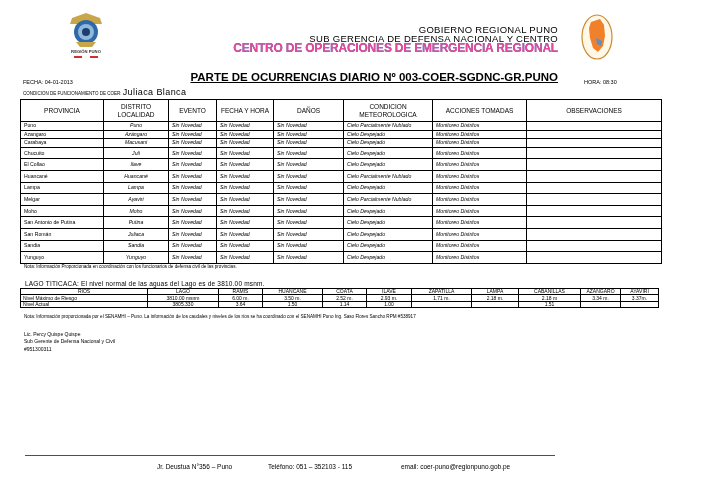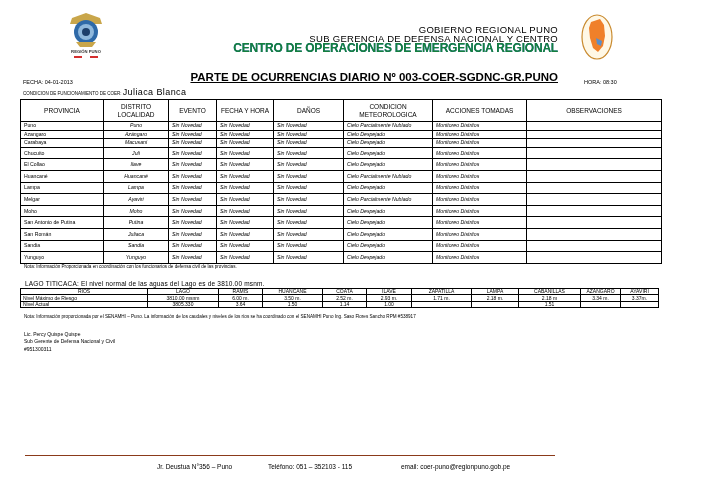--- a/index.html
+++ b/index.html
@@ -5,21 +5,21 @@
   * { box-sizing: border-box; margin: 0; padding: 0; }
   html, body { width: 702px; height: 496px; background: #ffffff; overflow: hidden; }
   body { position: relative; font-family: "Liberation Sans", sans-serif; color: #000; }
 
   .logo-left { position: absolute; left: 64px; top: 10px; width: 44px; height: 52px; }
   .logo-right { position: absolute; left: 580px; top: 10px; width: 34px; height: 52px; }
 
   .hdr { position: absolute; left: 0; width: 558px; text-align: right; white-space: nowrap; }
   .hdr-1 { top: 24px; font-size: 9.5px; letter-spacing: 0.3px; padding-left: 36px; }
   .hdr-2 { top: 33px; font-size: 9.5px; letter-spacing: 0.3px; padding-left: 36px; }
-  .hdr-3 { top: 41px; font-size: 12px; font-weight: bold; color: #15803d; letter-spacing: -0.2px; padding-left: 32px;
+  .hdr-3 { top: 41px; font-size: 12px; font-weight: bold; color: #ec4899; letter-spacing: -0.2px; padding-left: 32px;
            text-shadow: 0 0 0.6px #1f5fb8; transform: scaleY(1.05); }
   .hdr-4 { top: 71px; font-size: 11.5px; font-weight: bold; text-decoration: underline; padding-left: 32px; }
 
   .fecha { position: absolute; left: 23px; top: 79px; font-size: 5.5px; }
   .hora { position: absolute; left: 584px; top: 79px; font-size: 5.5px; }
   .cond { position: absolute; left: 23px; top: 87px; font-size: 4.5px; }
   .cond .val { font-size: 9px; letter-spacing: 0.4px; }
 
   table { border-collapse: collapse; position: absolute; table-layout: fixed; }
   td, th { border: 1px solid #000; overflow: hidden; white-space: nowrap; font-weight: normal; }

